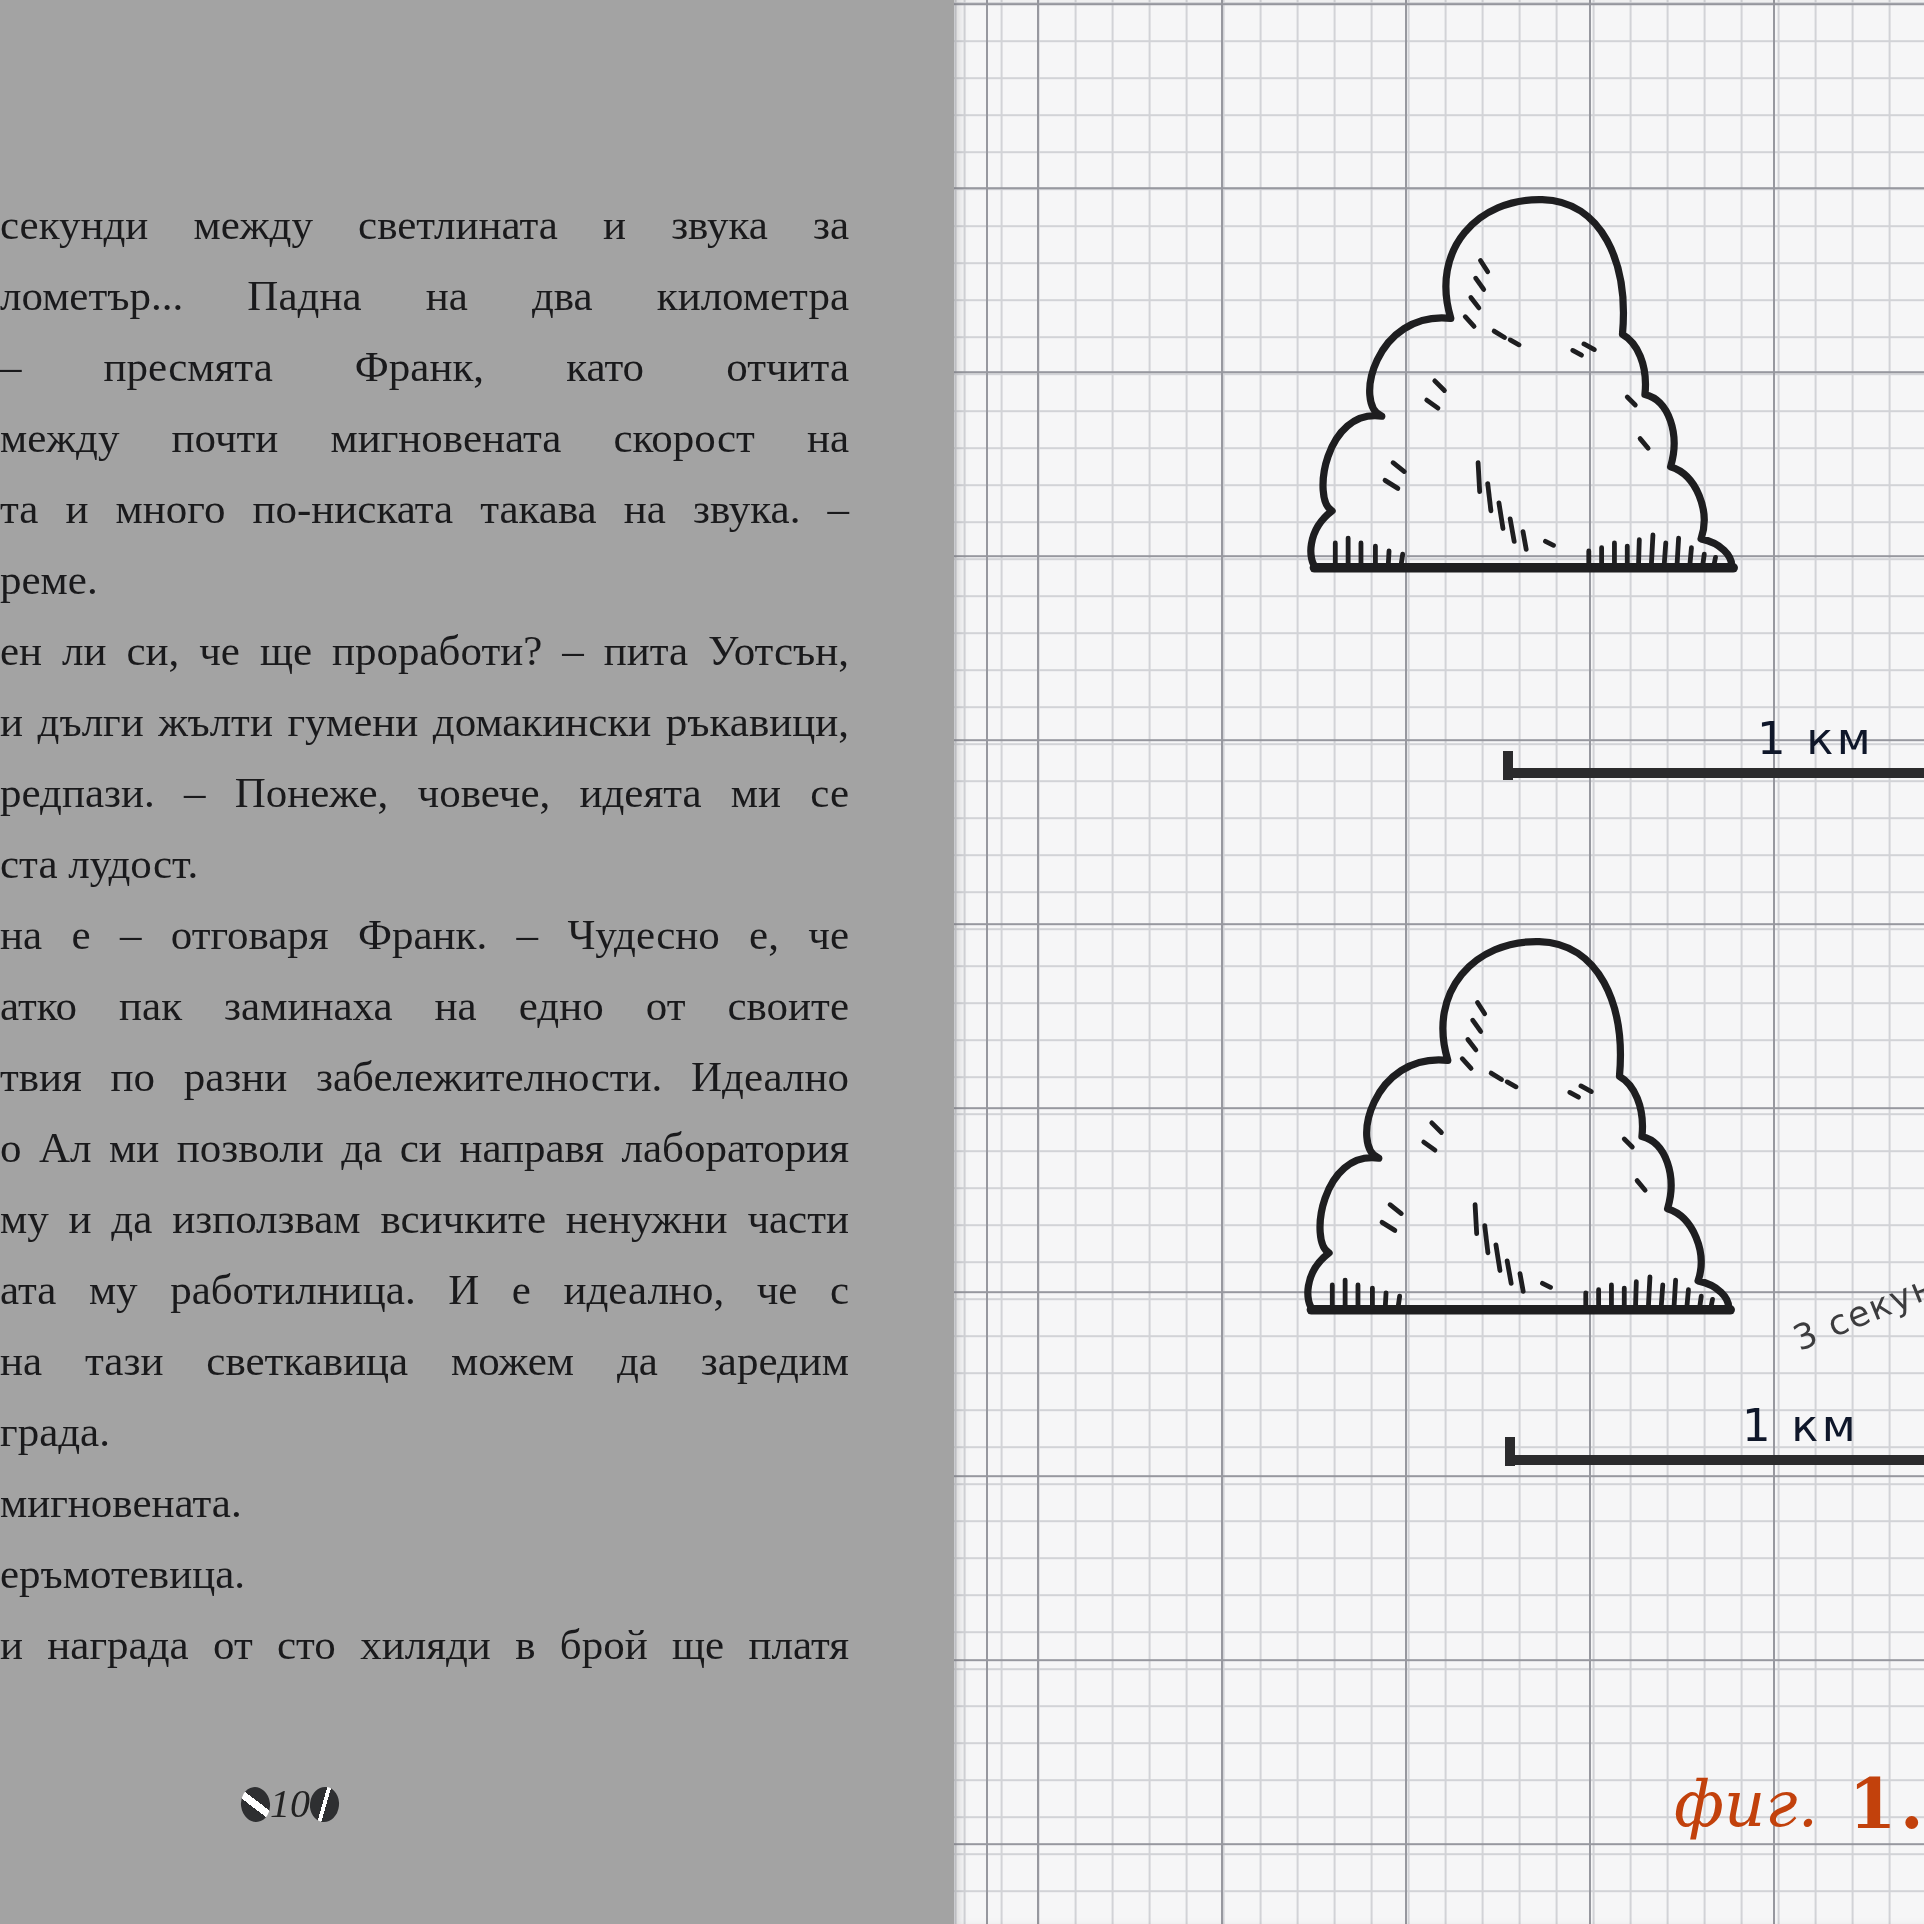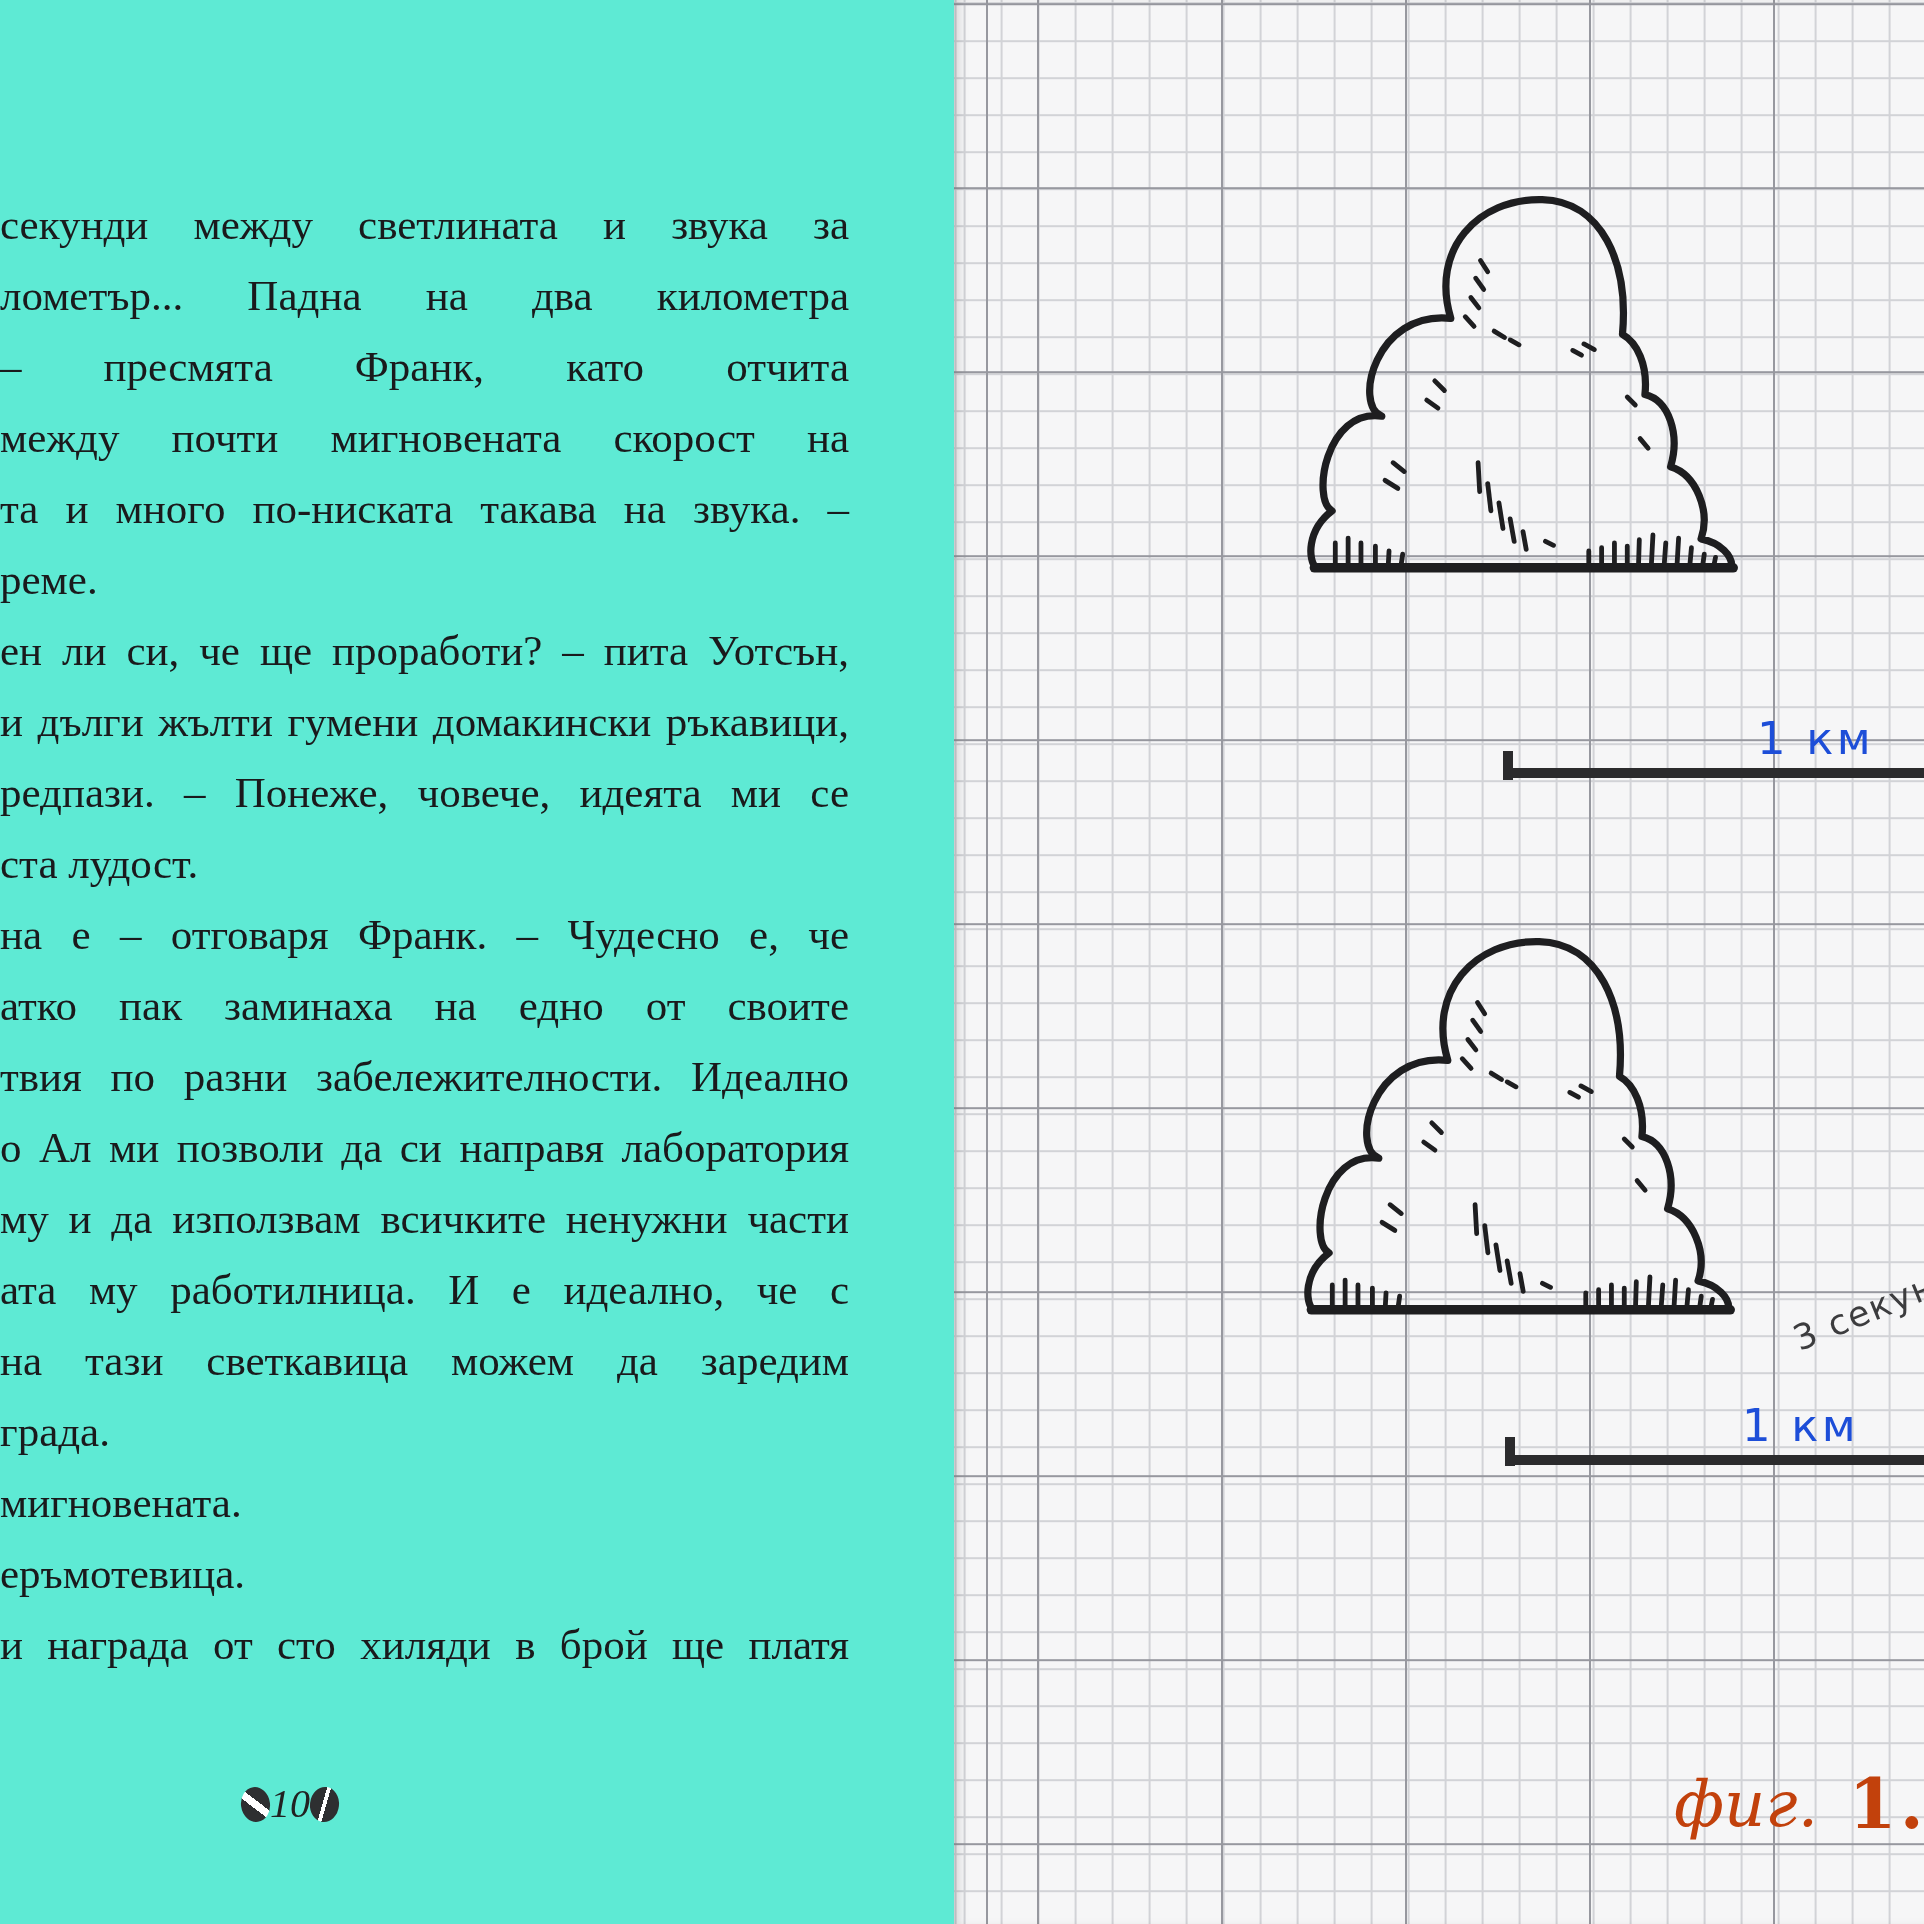--- a/index.html
+++ b/index.html
@@ -3,21 +3,21 @@
 <meta charset="utf-8">
 <style>
   html,body{margin:0;padding:0;}
   body{
     width:1925px;height:1925px;position:relative;overflow:hidden;
     background:#ffffff;
     font-family:"Liberation Serif","DejaVu Serif",serif;
   }
   
   .page-left{
-    position:absolute;left:0;top:0;width:954px;height:1925px;background:#5eead4;
+    position:absolute;left:0;top:0;width:954px;height:1925px;background:#a3a3a3;
   }
   .textcol{
     position:absolute;left:0;top:189px;width:849px;
     font-size:43px;line-height:71px;color:#1a1a1c;
     font-family:"Liberation Serif","DejaVu Serif",serif;
   }
   .tl{white-space:nowrap;overflow:visible;}
   .tl.jst{white-space:normal;text-align:justify;text-align-last:justify;}
   .pagenum-row{
     position:absolute;left:241px;top:1785px;width:152px;height:38px;
@@ -39,21 +39,21 @@
       repeating-linear-gradient(to right,#d2d3d7 0 1.6px,transparent 1.6px 37px),
       repeating-linear-gradient(to bottom,#d2d3d7 0 1.6px,transparent 1.6px 37px);
     background-position:83px 0px,0px 3.2px,9.6px 0px,0px 3.2px;
     box-shadow:inset 8px 0 11.2px -5.6px rgba(60,60,65,.25);
   }
   .cloud-svg{position:absolute;overflow:visible;}
   .scalebar{position:absolute;height:10.4px;background:#2b2b2d;}
   .scaletick{position:absolute;width:10.4px;height:29px;background:#2b2b2d;}
   .scalelabel{
     position:absolute;font-family:"DejaVu Sans","Liberation Sans",sans-serif;
-    font-size:45px;color:#1d4ed8;letter-spacing:3.2px;white-space:nowrap;
+    font-size:45px;color:#0f172a;letter-spacing:3.2px;white-space:nowrap;
   }
   .annotation{
     position:absolute;left:1795px;top:1320px;
     font-family:"DejaVu Sans","Liberation Sans",sans-serif;
     font-size:35px;color:#3c3c3e;letter-spacing:1.6px;white-space:nowrap;
     transform:rotate(-22deg);transform-origin:left center;
   }
   .caption{
     position:absolute;left:1674px;top:1763px;display:flex;align-items:center;
     color:#c2410c;

